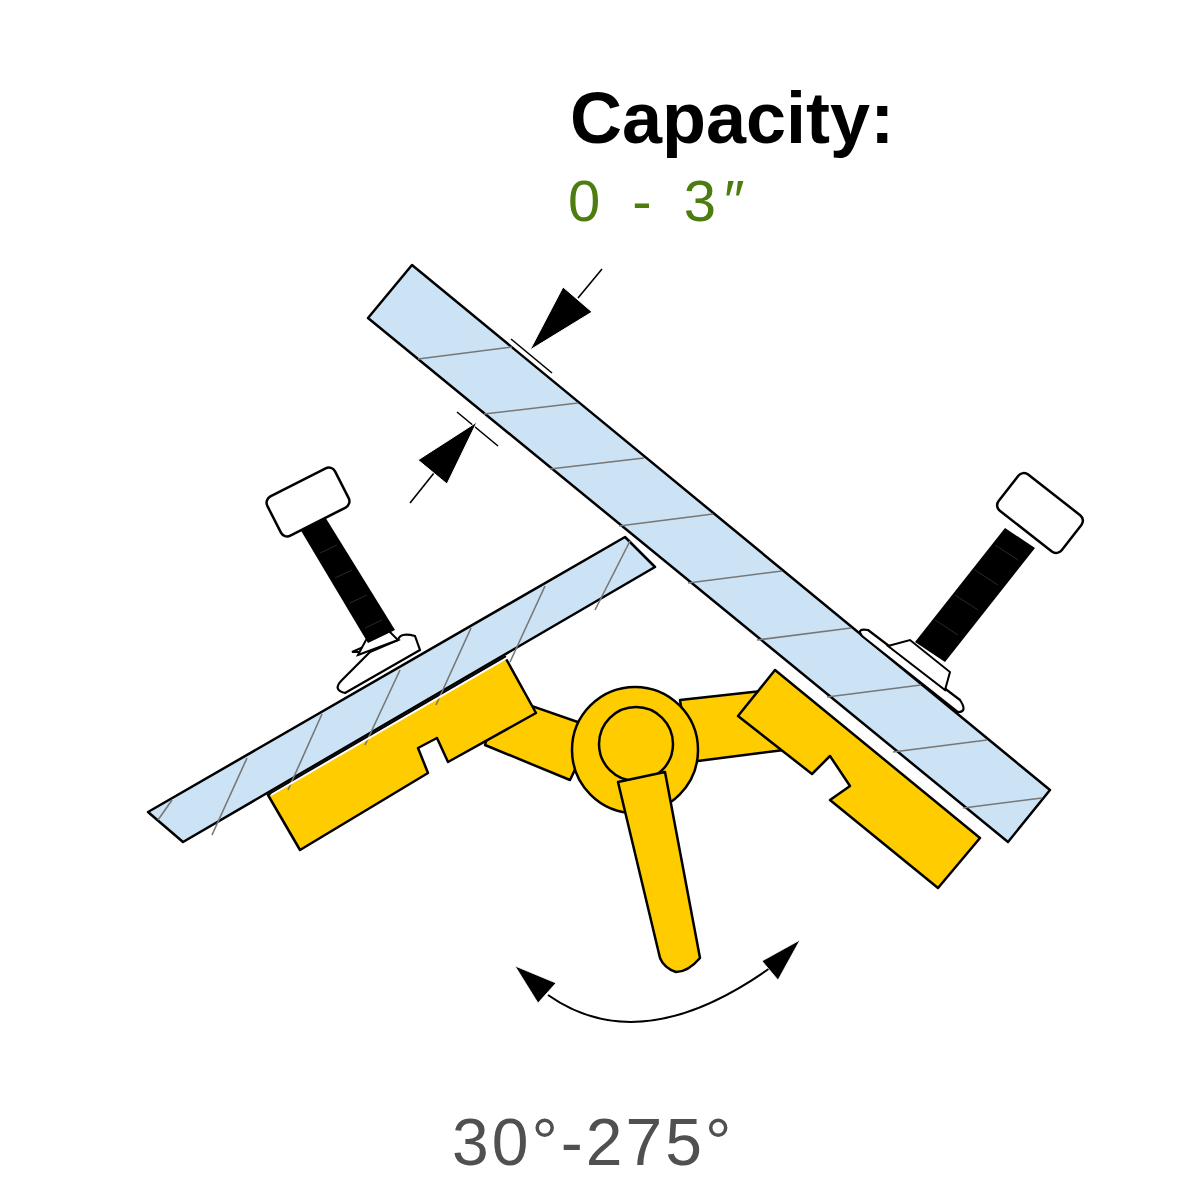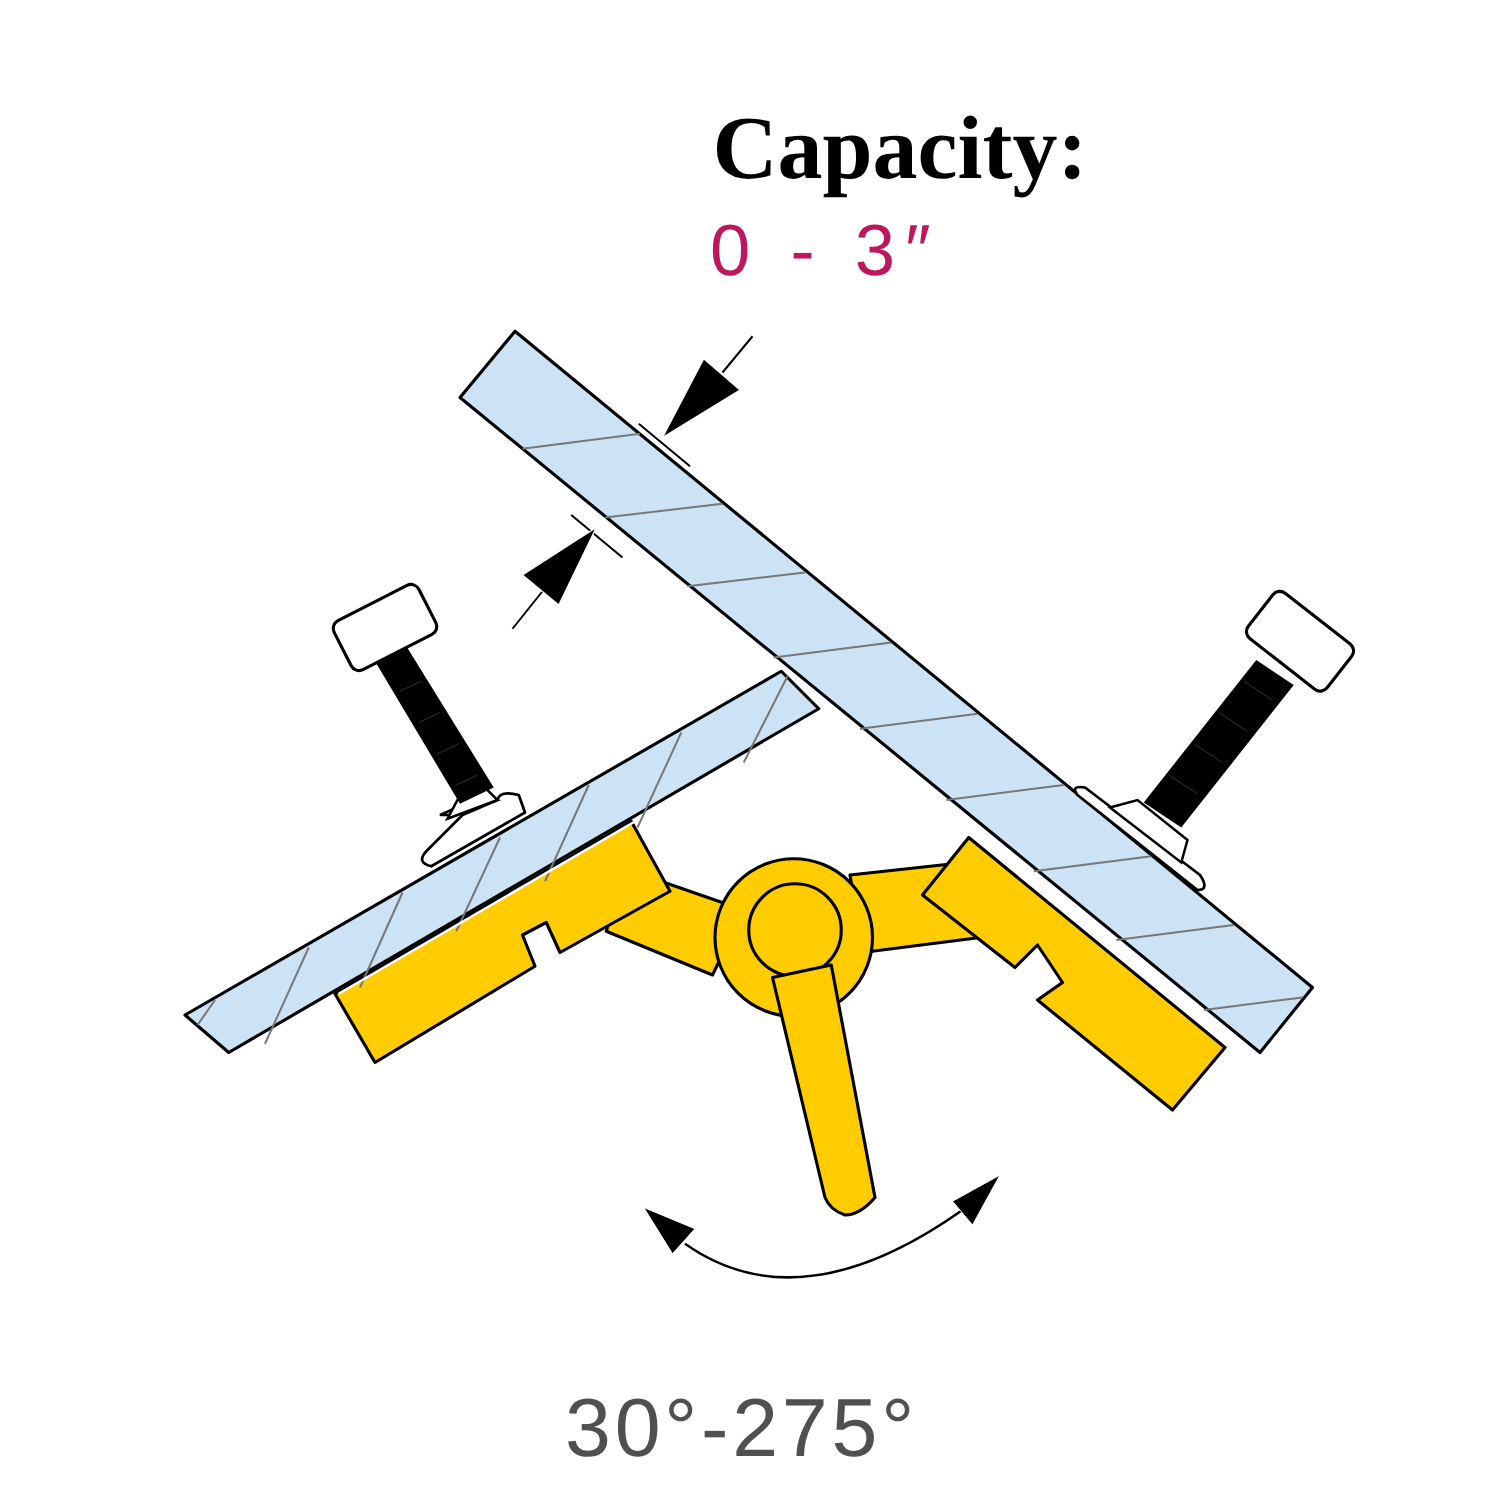--- a/index.html
+++ b/index.html
@@ -1,26 +1,26 @@
 <!DOCTYPE html>
 <html><head>
   <meta charset="utf-8">
   <style>
     html, body { margin: 0; padding: 0; background: #ffffff; }
     body { width: 1200px; height: 1200px; position: relative; overflow: hidden; }
     .canvas { position: absolute; left: 0; top: 0; width: 1200px; height: 1200px; }
     .title {
       position: absolute; left: 570px; top: 82px;
-      font-family: Liberation Serif, serif; font-weight: bold;
+      font-family: Liberation Sans, sans-serif; font-weight: bold;
       font-size: 72px; color: #000000; letter-spacing: 0px; line-height: 1;
     }
     .capacity {
       position: absolute; left: 568px; top: 172px;
       font-family: "Liberation Sans", sans-serif; font-weight: normal;
-      font-size: 58px; color: #be185d; letter-spacing: 8px; line-height: 1;
+      font-size: 58px; color: #4d7c0f; letter-spacing: 8px; line-height: 1;
     }
     .angle {
       position: absolute; left: 452px; top: 1068px;
       font-family: "Liberation Sans", sans-serif; font-weight: normal;
       font-size: 66px; color: #505050; letter-spacing: 3px; line-height: 1; margin-top: 41px;
     }
   </style>
 </head>
 <body>
 

